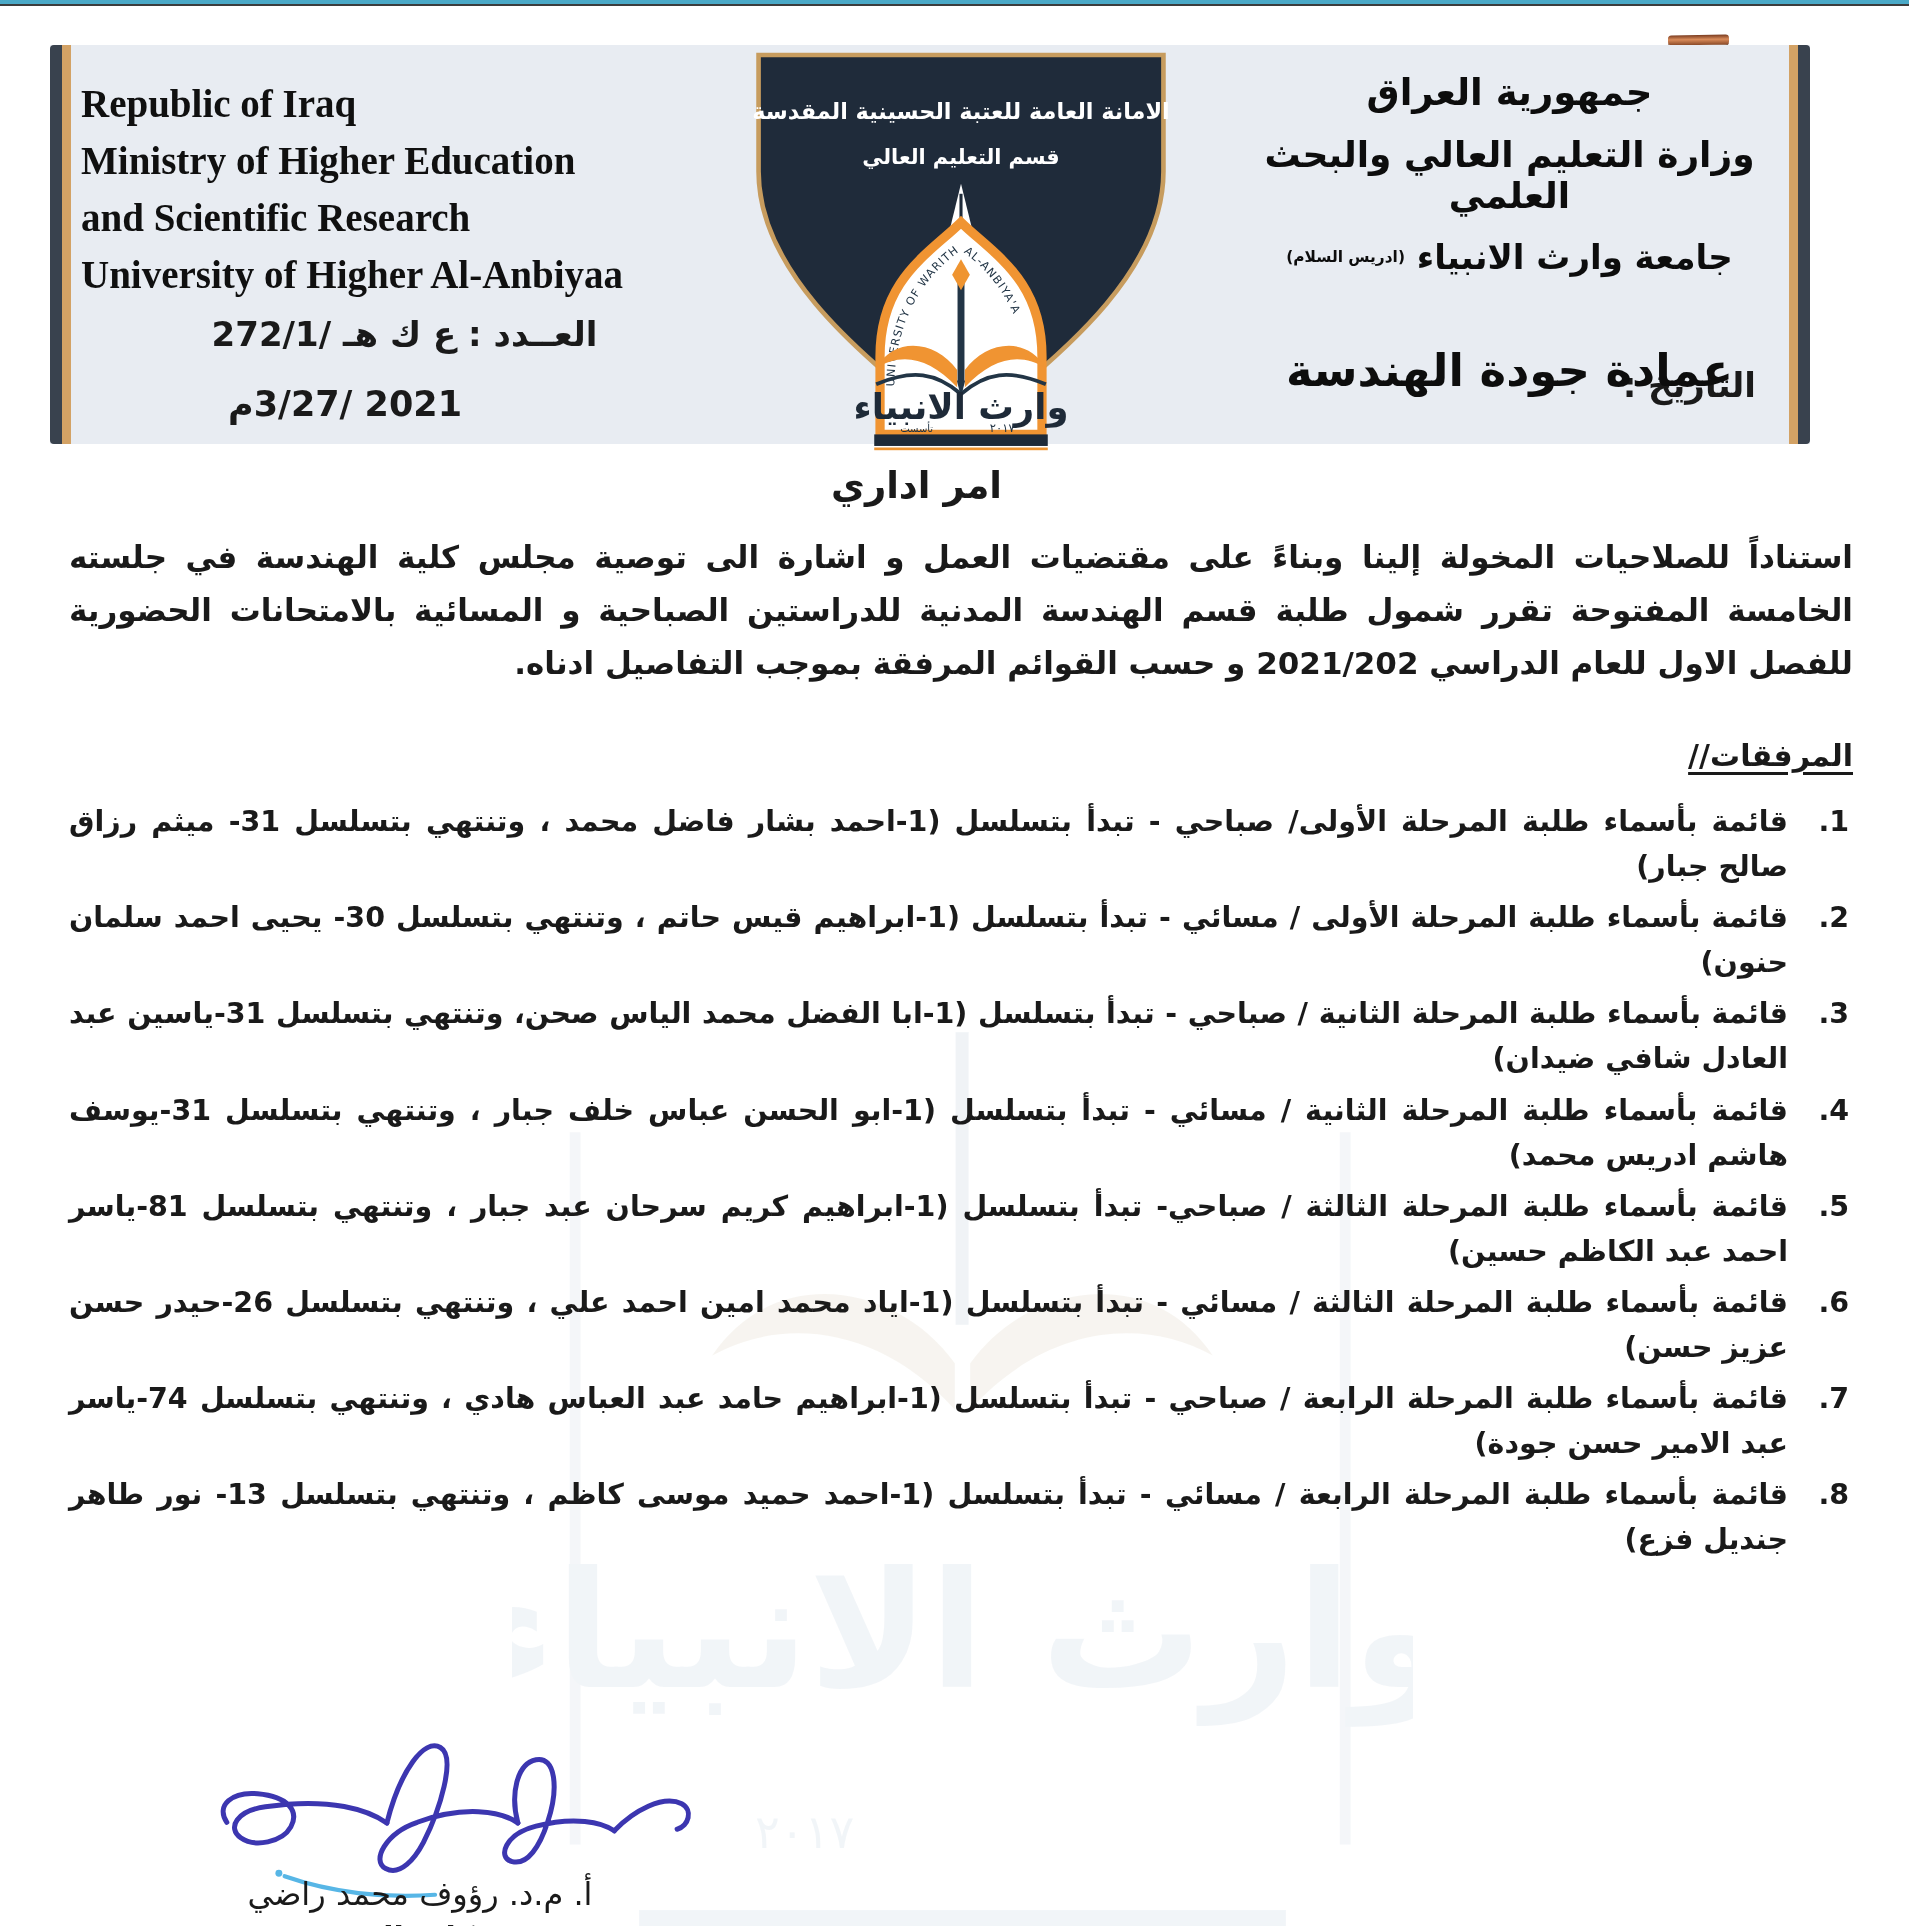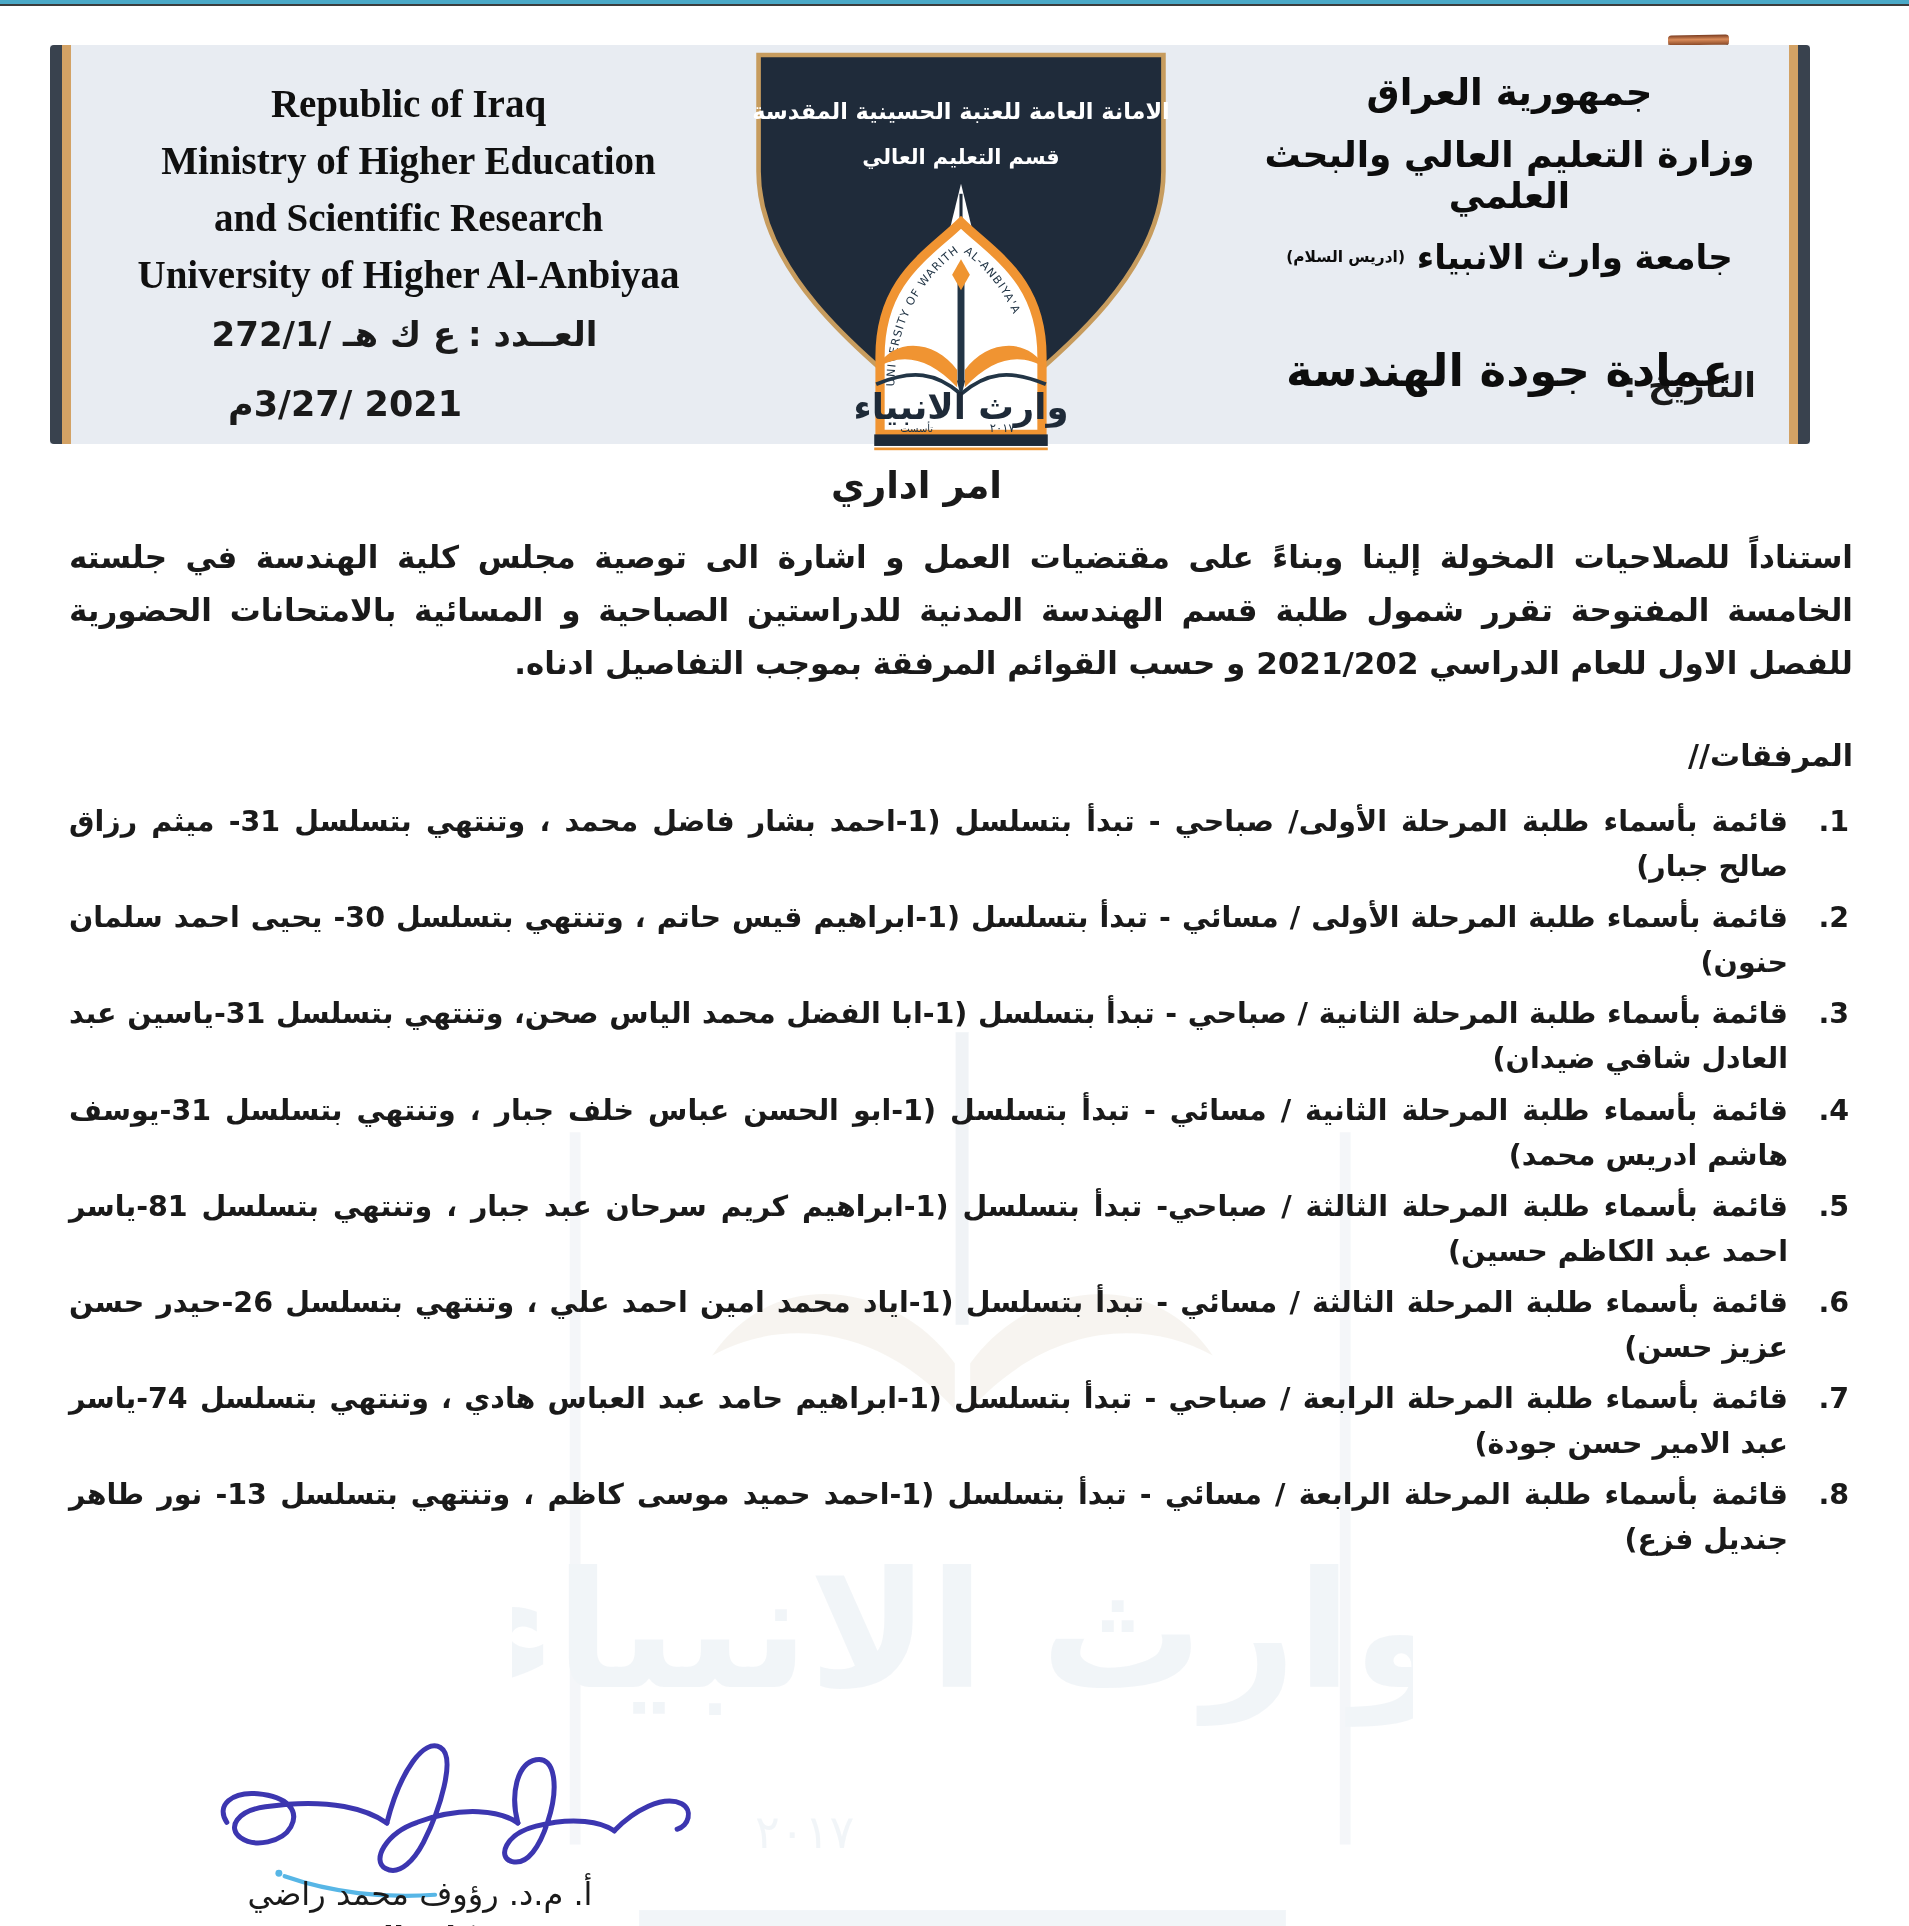--- a/index.html
+++ b/index.html
@@ -12,39 +12,39 @@
   .scan-top-teal{left:0;top:0;width:1910px;height:3.9px;background:#4aa9c7;}
   .scan-top-dark{left:0;top:3.9px;width:1910px;height:1.9px;background:#3c3c3c;}
   .staple{left:1668px;top:35px;width:61px;height:10px;border-radius:3.5px;
     background:linear-gradient(#7a3c20,#d98b5a 45%,#8a4a28);box-shadow:0 0.8px 0 #5a2c14;transform:rotate(-.8deg);}
   
   .letterhead{left:50px;top:45px;width:1760px;height:399px;background:#e8ecf2;}
   .edge-dark-l{left:0;top:0;width:12.3px;height:100%;background:#39424e;border-radius:3.9px 0 0 3.9px;}
   .edge-gold-l{left:12.3px;top:0;width:8.5px;height:100%;background:#d3a265;}
   .edge-gold-r{right:12.3px;top:0;width:8.5px;height:100%;background:#d3a265;}
   .edge-dark-r{right:0;top:0;width:12.3px;height:100%;background:#39424e;border-radius:0 3.9px 3.9px 0;}
-  .lh-en{left:31px;top:30px;width:655px;text-align:center;
+  .lh-en{left:31px;top:30px;width:655px;
     font-family:"Liberation Serif",serif;font-weight:700;font-size:39px;line-height:57px;color:#101010;}
   .lh-meta{left:81px;top:266px;width:547px;direction:rtl;text-align:center;
     font-weight:700;font-size:34px;line-height:46px;}
   .lh-date-label{right:54px;top:320px;font-weight:700;font-size:34px;direction:rtl;}
   .lh-date-value{left:65px;top:339px;width:347px;font-weight:700;font-size:35px;direction:rtl;}
   .lh-ar{left:1186px;top:15.4px;width:547px;direction:rtl;text-align:center;font-weight:700;color:#0d0d0d;margin-top:7px;}
   .lh-ar .l1{font-size:37px;margin-top:3.9px;}
   .lh-ar .l2{font-size:36px;margin-top:20px;}
   .lh-ar .l3{font-size:34px;margin-top:21px;}
   .lh-ar .l4{font-size:45px;margin-top:67px;letter-spacing:0.8px;}
   .honorific{font-size:15.4px;display:inline-block;vertical-align:middle;transform:translateY(-3.1px);}
   
   .order-title{left:493px;top:464px;width:847px;text-align:center;direction:rtl;
     font-size:37px;font-weight:700;}
   .body-par{left:69px;top:531px;width:1784px;direction:rtl;text-align:justify;
     font-size:31px;line-height:53px;font-weight:700;margin:0;}
   .attach-label{right:57px;top:738px;direction:rtl;font-size:30px;font-weight:700;
-    text-underline-offset:6.2px;text-decoration-thickness:2.7px;}
+    text-decoration:underline;text-underline-offset:6.2px;text-decoration-thickness:2.7px;}
   .attach-list{left:69px;top:799px;width:1784px;direction:rtl;margin:0;padding:0;list-style:none;}
   .attach-list li{position:relative;padding-right:65px;margin-bottom:6.2px;
     font-size:28.5px;line-height:45px;font-weight:700;text-align:justify;}
   .attach-list .num{position:absolute;right:3.9px;top:0;width:58px;direction:rtl;text-align:right;}
   
   .watermark{left:512px;top:1032px;width:901px;height:1063px;opacity:.15;pointer-events:none;}
   
   .sig-svg{left:169px;top:1695px;width:586px;height:216px;}
   .sig-name{left:139px;top:1875px;width:562px;text-align:center;direction:rtl;font-size:32px;font-weight:400;}
   .sig-title{left:139px;top:1920px;width:562px;text-align:center;direction:rtl;font-size:30px;font-weight:700;}

